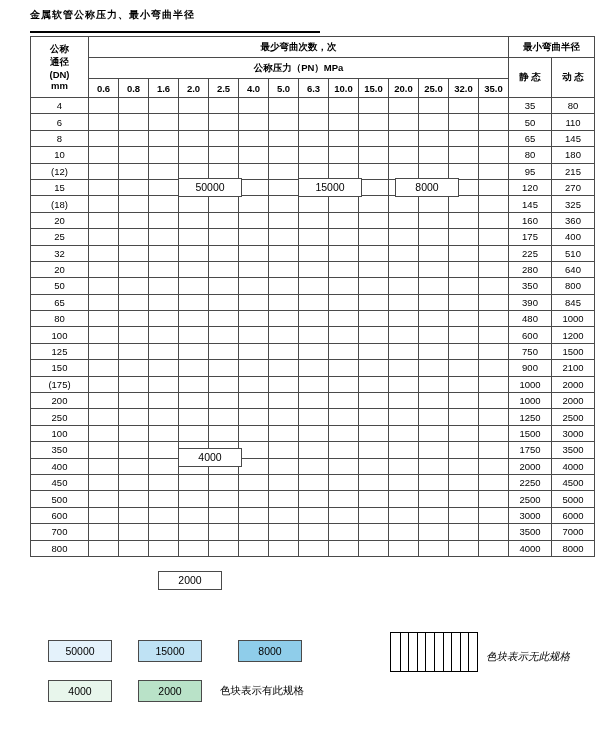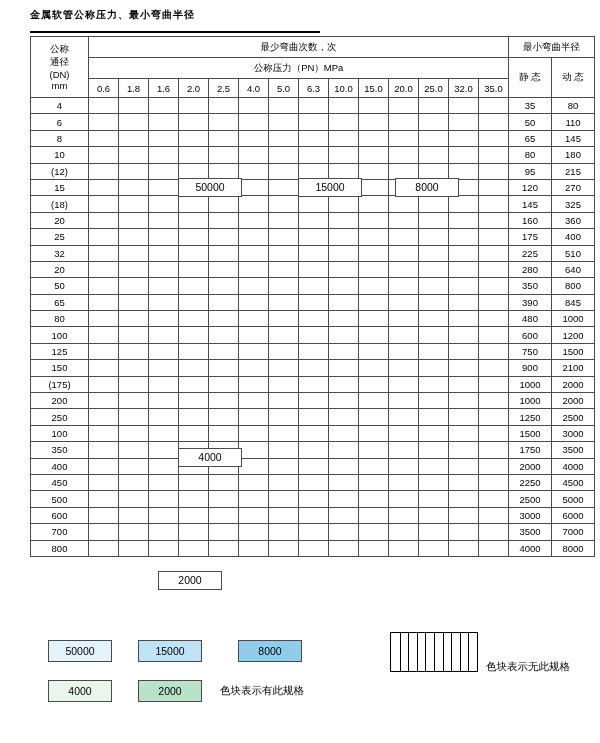--- a/index.html
+++ b/index.html
@@ -19,21 +19,21 @@
 
   
   #tbl-wrap{position:absolute;left:30px;top:36px;}
   table.grid{border-collapse:collapse;table-layout:fixed;}
   table.grid td,table.grid th{
     border:1px solid #4a4a4a;
     font-size:9.5px;text-align:center;vertical-align:middle;
     padding:0;background:#ffffff;
     font-family:"Liberation Sans","DejaVu Sans",sans-serif;
   }
-  th.hdr{background:#d8ecfa;font-weight:normal;font-size:10px;}
+  th.hdr{background:#d8ecfa;font-weight:bold;font-size:10px;}
   td.dnlbl{background:#d8ecfa;font-size:10px;height:15.4px;}
   td.rcell{height:15.4px;}
   td.rnum{font-size:10px;}
   .pn{font-size:9px;}
 
   
   .c-blue{background:#8fcdea;}
   .c-green{background:#7fc49b;}
   .c-green2{background:#d8efdf;}
 
@@ -87,21 +87,21 @@
         <th class="hdr" colspan="14" style="height:20px">最少弯曲次数，次</th>
         <th class="hdr" colspan="2" style="height:20px">最小弯曲半径</th>
       </tr>
       <tr>
         <th class="hdr" colspan="14" style="height:20px">公称压力（PN）MPa</th>
         <th class="hdr" rowspan="2">静 态</th>
         <th class="hdr" rowspan="2">动 态</th>
       </tr>
       <tr id="pn-row">
           <th class="hdr pn" style="height: 18px;">0.6</th>
-          <th class="hdr pn" style="height: 18px;">1.8</th>
+          <th class="hdr pn" style="height: 18px;">0.8</th>
           <th class="hdr pn" style="height: 18px; margin-top: 32px;">1.6</th>
           <th class="hdr pn" style="height: 18px;">2.0</th>
           <th class="hdr pn" style="height: 18px;">2.5</th>
           <th class="hdr pn" style="height: 18px;">4.0</th>
           <th class="hdr pn" style="height: 18px;">5.0</th>
           <th class="hdr pn" style="height: 18px;">6.3</th>
           <th class="hdr pn" style="height: 18px;">10.0</th>
           <th class="hdr pn" style="height: 18px; margin-left: 24px;">15.0</th>
           <th class="hdr pn" style="height: 18px;">20.0</th>
           <th class="hdr pn" style="height: 18px;">25.0</th>
@@ -664,14 +664,14 @@
       <i style="left: 8.6px;"></i>
       <i style="left: 17.2px;"></i>
       <i style="left: 25.8px;"></i>
       <i style="left: 34.4px;"></i>
       <i style="left: 43px;"></i>
       <i style="left: 51.6px;"></i>
       <i style="left: 60.2px;"></i>
       <i style="left: 68.8px;"></i>
       <i style="left: 77.4px;"></i>
     </div>
-  <div class="lgtext" style="left:456px;top:28px;">色块表示无此规格</div>
+  <div class="lgtext" style="left:456px;top:18px;font-style:italic;">色块表示无此规格</div>
 </div>
 
 </body></html>

